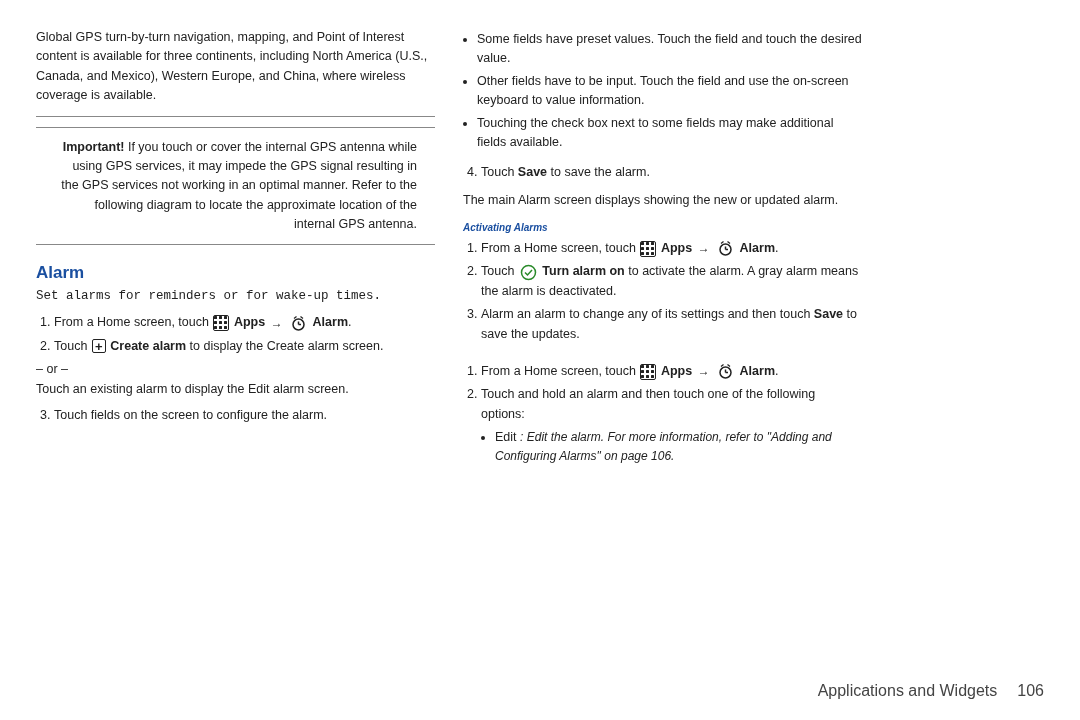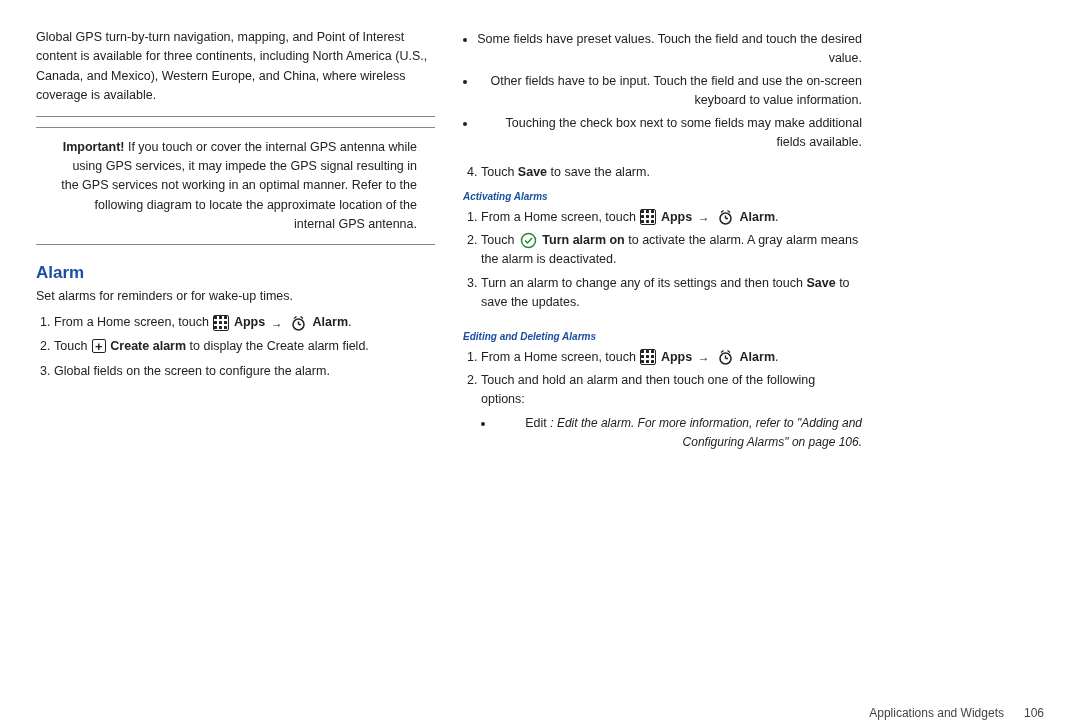--- a/index.html
+++ b/index.html
@@ -57,20 +57,21 @@
     .alarm-title {
       font-size: 17px;
       font-weight: bold;
       color: #1a4fa0;
       margin-bottom: 6px;
     }
     .alarm-desc {
       font-size: 12.5px;
       margin-bottom: 10px;
       color: #222;
+      font-family: Liberation Mono, monospace;
     }
     .subsection-title {
       font-size: 10px;
       font-weight: bold;
       font-style: italic;
       color: #1a4fa0;
       margin-bottom: 6px;
     }
     .numbered-list {
       padding-left: 18px;
@@ -85,42 +86,41 @@
     }
     .or-separator {
       font-size: 12.5px;
       margin: 4px 0 4px 0;
       color: #222;
     }
     
     .bullet-list {
       padding-left: 14px;
       margin-bottom: 8px;
-      text-align: right;
     }
     .bullet-list li {
       font-size: 12.5px;
       line-height: 1.55;
       list-style: disc;
       margin-bottom: 3px;
       color: #222;
     }
     .alarm-update-note {
       font-size: 12.5px;
       line-height: 1.55;
       margin-bottom: 12px;
     }
     .section-block {
       margin-bottom: 12px;
     }
     .footer-bar {
       position: absolute;
-      bottom: 0;
+      bottom: 20px;
       right: 36px;
-      font-size: 12px;
+      font-size: 16px;
       color: #444;
       display: flex;
       gap: 20px;
     }
     
     .icon-grid {
       display: inline-flex;
       align-items: center;
       justify-content: center;
       width: 16px;
@@ -218,44 +218,47 @@
               <line x1="8.5" y1="9.5" x2="11" y2="9.5" stroke="#222" stroke-width="1.5"></line>
               <line x1="4" y1="3.5" x2="6.5" y2="1.5" stroke="#222" stroke-width="1.2"></line>
               <line x1="13" y1="3.5" x2="10.5" y2="1.5" stroke="#222" stroke-width="1.2"></line>
             </svg>
             <span class="bold">Alarm</span><span>.</span>
           </li>
           <li>
             <span>Touch</span>
             <span class="icon-plus">+</span>
             <span class="bold">Create alarm</span>
-            <span>to display the Create alarm field.</span>
+            <span>to display the Create alarm screen.</span>
           </li>
         </ol>
+        <div class="or-separator">– or –</div>
+        <div class="on-screen-note" style="margin-bottom:6px;">Touch an existing alarm to display the Edit alarm screen.</div>
         <ol class="numbered-list" start="3">
-          <li>Global fields on the screen to configure the alarm.</li>
+          <li>Touch fields on the screen to configure the alarm.</li>
         </ol>
       </div>
     </div>
   </div>
 
   <div class="col-right">
     <ul class="bullet-list" style="margin-top:2px;">
       <li>Some fields have preset values. Touch the field and touch the desired value.</li>
       <li>Other fields have to be input. Touch the field and use the on-screen keyboard to value information.</li>
       <li>Touching the check box next to some fields may make additional fields available.</li>
     </ul>
 
     <ol class="numbered-list" start="4" style="margin-bottom:4px;">
       <li>
         <span>Touch</span>
         <span class="bold">Save</span>
         <span>to save the alarm.</span>
       </li>
     </ol>
+    <div class="alarm-update-note">The main Alarm screen displays showing the new or updated alarm.</div>
 
     <div class="section-block">
       <div class="subsection-title">Activating Alarms</div>
       <ol class="numbered-list">
         <li>
           <span>From a Home screen, touch</span>
           <span class="icon-grid">
             <span class="icon-grid-inner">
               <span class="icon-grid-dot"></span>
               <span class="icon-grid-dot"></span>
@@ -283,29 +286,28 @@
           <span>Touch</span>
           
           <svg width="17" height="17" viewBox="0 0 17 17" style="vertical-align:middle;margin:0 2px;" fill="none" xmlns="http://www.w3.org/2000/svg">
             <circle cx="8.5" cy="8.5" r="7" stroke="#2a8a2a" stroke-width="1.5"></circle>
             <polyline points="5,8.5 7.5,11 12,6" stroke="#2a8a2a" stroke-width="1.5" fill="none"></polyline>
           </svg>
           <span class="bold">Turn alarm on</span>
           <span>to activate the alarm. A gray alarm means the alarm is deactivated.</span>
         </li>
         <li>
-          <span>Turn an alarm to change any of its settings and then touch</span>
+          <span>Alarm an alarm to change any of its settings and then touch</span>
           <span class="bold">Save</span>
           <span>to save the updates.</span>
         </li>
       </ol>
     </div>
 
     <div class="section-block">
-      <div class="subsection-title">Editing and Deleting Alarms</div>
       <ol class="numbered-list">
         <li>
           <span>From a Home screen, touch</span>
           <span class="icon-grid">
             <span class="icon-grid-inner">
               <span class="icon-grid-dot"></span>
               <span class="icon-grid-dot"></span>
               <span class="icon-grid-dot"></span>
               <span class="icon-grid-dot"></span>
               <span class="icon-grid-dot"></span>

